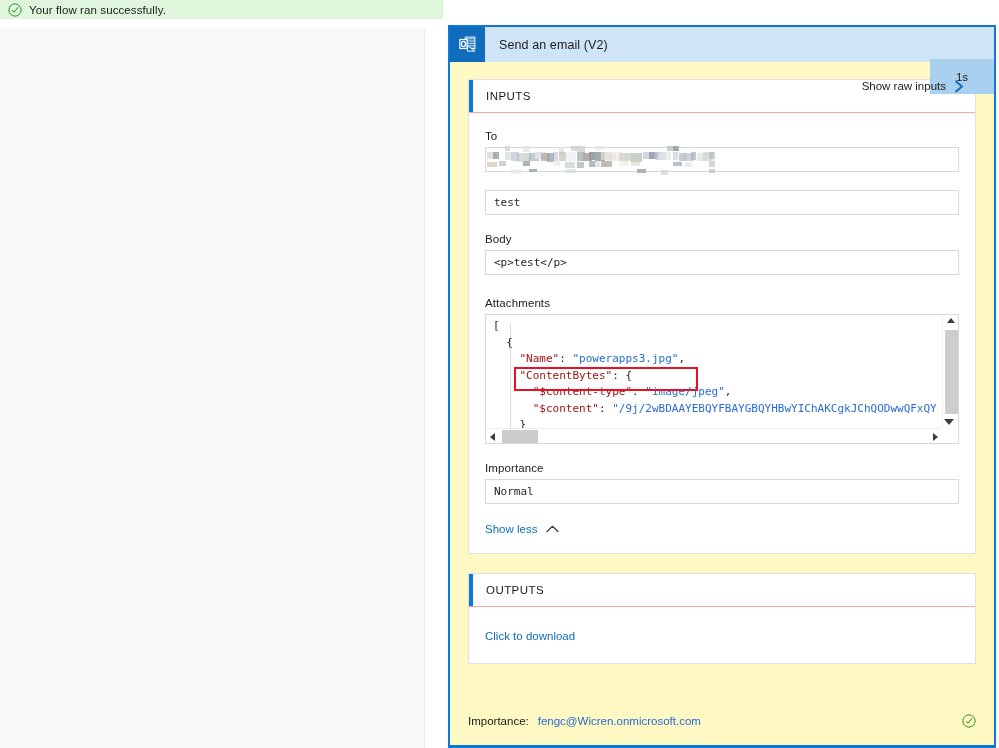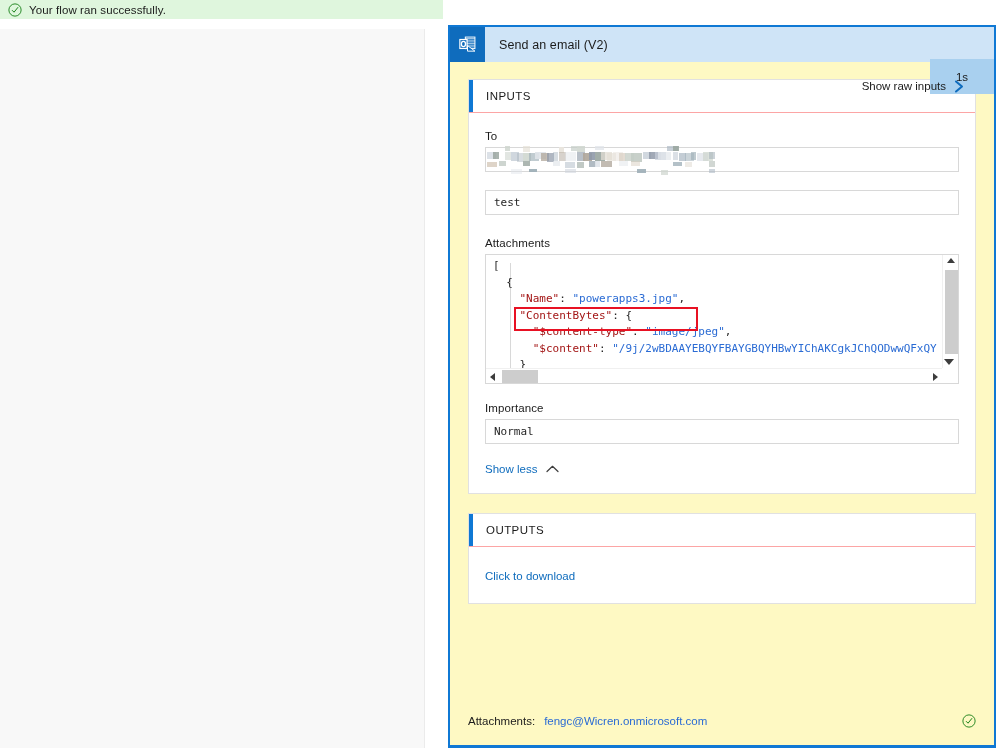--- a/index.html
+++ b/index.html
@@ -387,20 +387,24 @@
                 <div class="blk" style="left: 174px; top: 28px; width: 7px; height: 5px; background: rgb(207, 214, 207); opacity: 0.72;"></div>
                 <div class="blk" style="left: 222px; top: 27px; width: 6px; height: 4px; background: rgb(170, 182, 194); opacity: 0.56;"></div>
               </div>
           </div>
         </div>
 
         <div class="field" style="margin-top:18px;">
           <div class="field-box">test</div>
         </div>
 
+        <div class="field" style="margin-top:18px;">
+          <div class="field-label">Body</div>
+          <div class="field-box">&lt;p&gt;test&lt;/p&gt;</div>
+        </div>
 
         <div class="field" style="margin-top:22px;">
           <div class="field-label">Attachments</div>
           <div class="code-area">
             <div class="indent-guide"></div>
             <div class="code-text" id="attachments-code"><span class="ln"><span class="p">[</span></span><span class="ln">  <span class="p">{</span></span><span class="ln">    <span class="k">"Name"</span><span class="p">: </span><span class="s">"powerapps3.jpg"</span><span class="p">,</span></span><span class="ln">    <span class="k">"ContentBytes"</span><span class="p">: {</span></span><span class="ln">      <span class="k">"$content-type"</span><span class="p">: </span><span class="s">"image/jpeg"</span><span class="p">,</span></span><span class="ln">      <span class="k">"$content"</span><span class="p">: </span><span class="s">"/9j/2wBDAAYEBQYFBAYGBQYHBwYIChAKCgkJChQODwwQFxQY</span></span><span class="ln">    <span class="p">}</span></span><span class="ln">  <span class="p">}</span></span></div>
             <div class="highlight-box"></div>
 
             <div class="vscroll">
               <div class="varrow-up"></div>
@@ -435,21 +439,21 @@
         <span class="panel-title">OUTPUTS</span>
       </div>
       <div class="outputs-content">
         <span class="link-download">Click to download</span>
       </div>
     </div>
 
   </div>
 
   <div class="conn-row">
-    <span class="conn-label">Attachments:</span>
+    <span class="conn-label">Importance:</span>
     <span class="conn-value">fengc@Wicren.onmicrosoft.com</span>
     <svg class="conn-check" viewBox="0 0 16 16">
       <circle cx="8" cy="8" r="7" fill="none" stroke="#107c10" stroke-width="1"></circle>
       <path d="M4.6 8.2 L6.9 10.5 L11.5 4.8" fill="none" stroke="#107c10" stroke-width="1.1"></path>
     </svg>
   </div>
 
 </div>
 
 </body></html>

